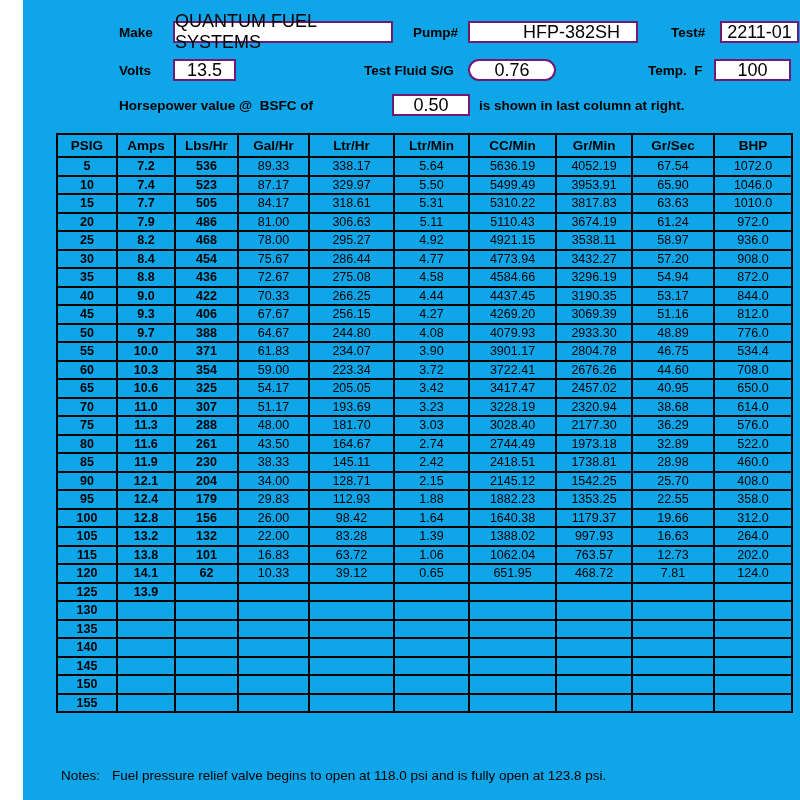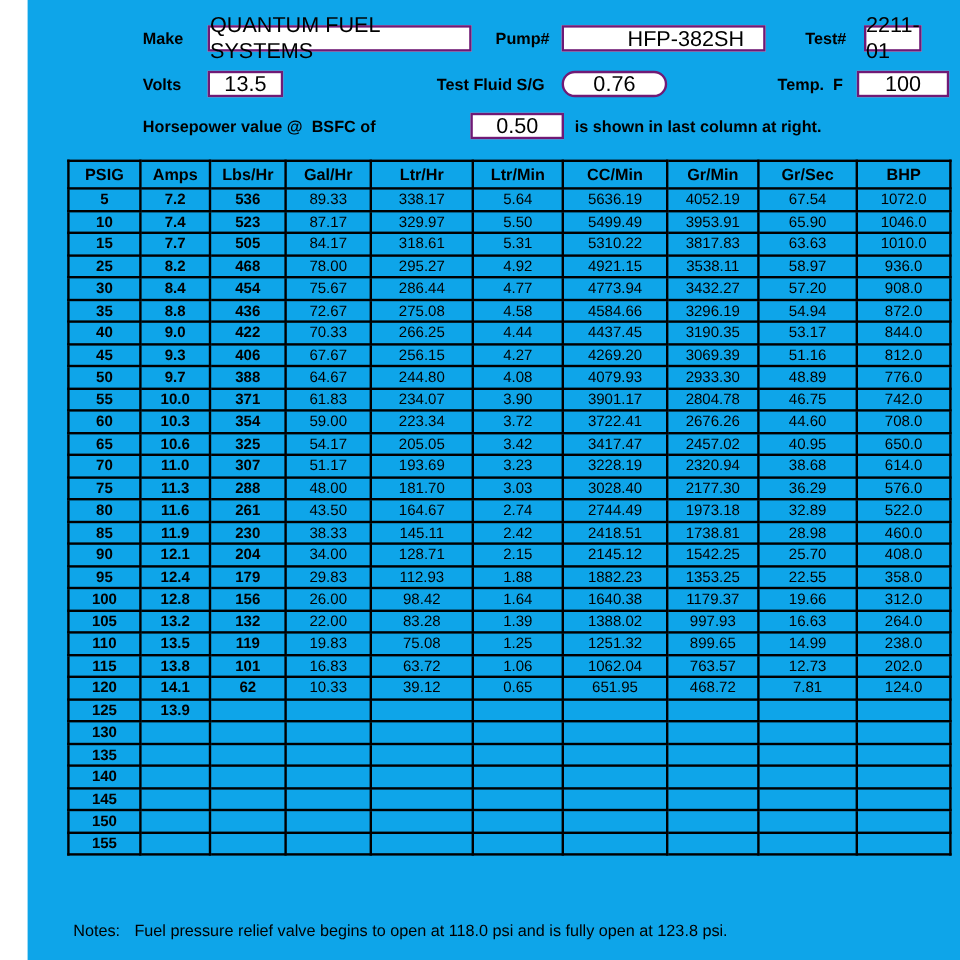--- a/index.html
+++ b/index.html
@@ -30,21 +30,21 @@
     font-size: 18px;
     font-weight: normal;
     box-sizing: border-box;
   }
   
   .make-label  { left: 96px;  top: 25px; }
   .make-box    { left: 150px; top: 21px; width: 220px; height: 22px; }
   .pump-label  { left: 390px; top: 25px; }
   .pump-box    { left: 445px; top: 21px; width: 170px; height: 22px; padding-left: 37px; }
   .test-label  { left: 648px; top: 25px; }
-  .test-box    { left: 697px; top: 21px; width: 48px;  height: 22px; }
+  .test-box    { left: 697px; top: 21px; width: 79px;  height: 22px; }
   .volts-label { left: 96px;  top: 63px; }
   .volts-box   { left: 150px; top: 59px; width: 63px;  height: 22px; }
   .fluid-label { left: 341px; top: 63px; }
   .fluid-box   { left: 445px; top: 59px; width: 88px;  height: 22px; border-radius: 11px; }
   .temp-label  { left: 625px; top: 63px; }
   .temp-box    { left: 691px; top: 59px; width: 77px;  height: 22px; }
   .hp-label    { left: 96px;  top: 98px; }
   .bsfc-box    { left: 369px; top: 94px; width: 78px;  height: 22px; }
   .hp-suffix   { left: 456px; top: 98px; }
 
@@ -162,20 +162,32 @@
           <td class="col2">505</td>
           <td class="col3">84.17</td>
           <td class="col4">318.61</td>
           <td class="col5">5.31</td>
           <td class="col6">5310.22</td>
           <td class="col7">3817.83</td>
           <td class="col8">63.63</td>
           <td class="col9">1010.0</td>
         </tr>
         <tr>
+          <td class="col0">20</td>
+          <td class="col1">7.9</td>
+          <td class="col2">486</td>
+          <td class="col3">81.00</td>
+          <td class="col4">306.63</td>
+          <td class="col5">5.11</td>
+          <td class="col6">5110.43</td>
+          <td class="col7">3674.19</td>
+          <td class="col8">61.24</td>
+          <td class="col9">972.0</td>
+        </tr>
+        <tr>
           <td class="col0">25</td>
           <td class="col1">8.2</td>
           <td class="col2">468</td>
           <td class="col3">78.00</td>
           <td class="col4">295.27</td>
           <td class="col5">4.92</td>
           <td class="col6">4921.15</td>
           <td class="col7">3538.11</td>
           <td class="col8">58.97</td>
           <td class="col9">936.0</td>
@@ -243,21 +255,21 @@
         <tr>
           <td class="col0">55</td>
           <td class="col1">10.0</td>
           <td class="col2">371</td>
           <td class="col3">61.83</td>
           <td class="col4">234.07</td>
           <td class="col5">3.90</td>
           <td class="col6">3901.17</td>
           <td class="col7">2804.78</td>
           <td class="col8">46.75</td>
-          <td class="col9">742.0</td>
+          <td class="col9">534.4</td>
         </tr>
         <tr>
           <td class="col0">60</td>
           <td class="col1">10.3</td>
           <td class="col2">354</td>
           <td class="col3">59.00</td>
           <td class="col4">223.34</td>
           <td class="col5">3.72</td>
           <td class="col6">3722.41</td>
           <td class="col7">2676.26</td>
@@ -366,32 +378,20 @@
           <td class="col2">132</td>
           <td class="col3">22.00</td>
           <td class="col4">83.28</td>
           <td class="col5">1.39</td>
           <td class="col6">1388.02</td>
           <td class="col7">997.93</td>
           <td class="col8">16.63</td>
           <td class="col9">264.0</td>
         </tr>
         <tr>
-          <td class="col0">110</td>
-          <td class="col1">13.5</td>
-          <td class="col2">119</td>
-          <td class="col3">19.83</td>
-          <td class="col4">75.08</td>
-          <td class="col5">1.25</td>
-          <td class="col6">1251.32</td>
-          <td class="col7">899.65</td>
-          <td class="col8">14.99</td>
-          <td class="col9">238.0</td>
-        </tr>
-        <tr>
           <td class="col0">115</td>
           <td class="col1">13.8</td>
           <td class="col2">101</td>
           <td class="col3">16.83</td>
           <td class="col4">63.72</td>
           <td class="col5">1.06</td>
           <td class="col6">1062.04</td>
           <td class="col7">763.57</td>
           <td class="col8">12.73</td>
           <td class="col9">202.0</td>

